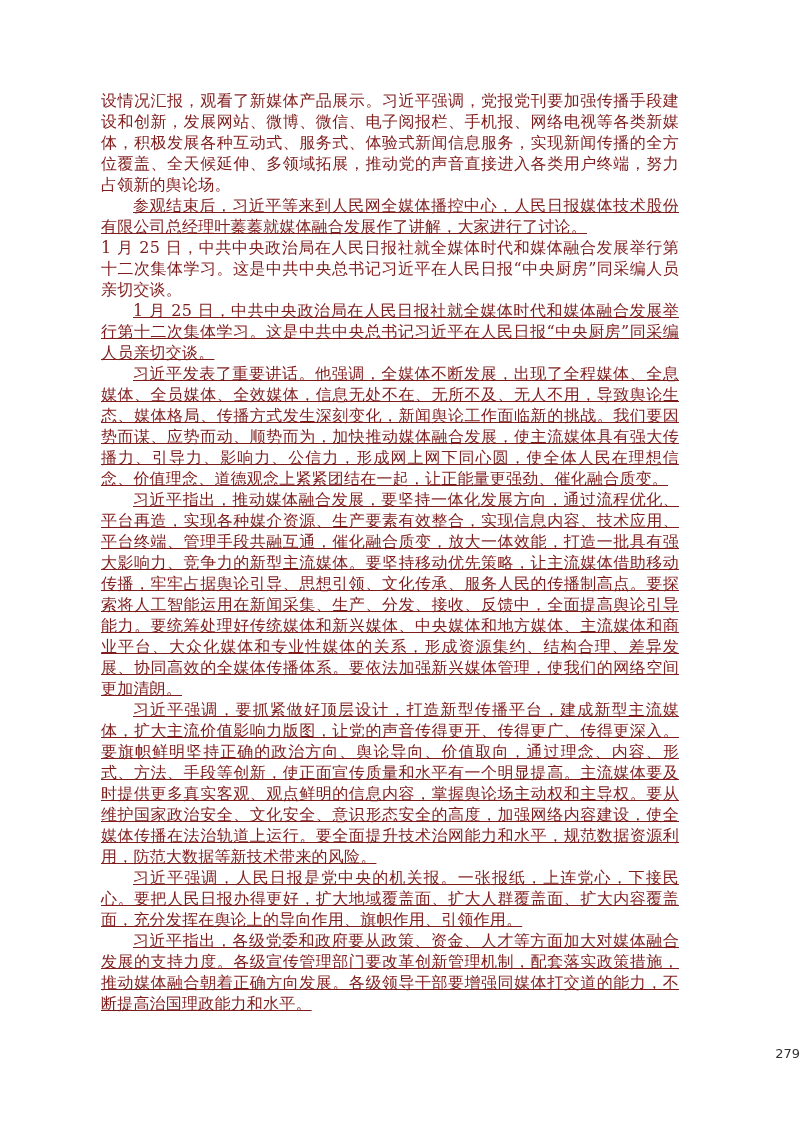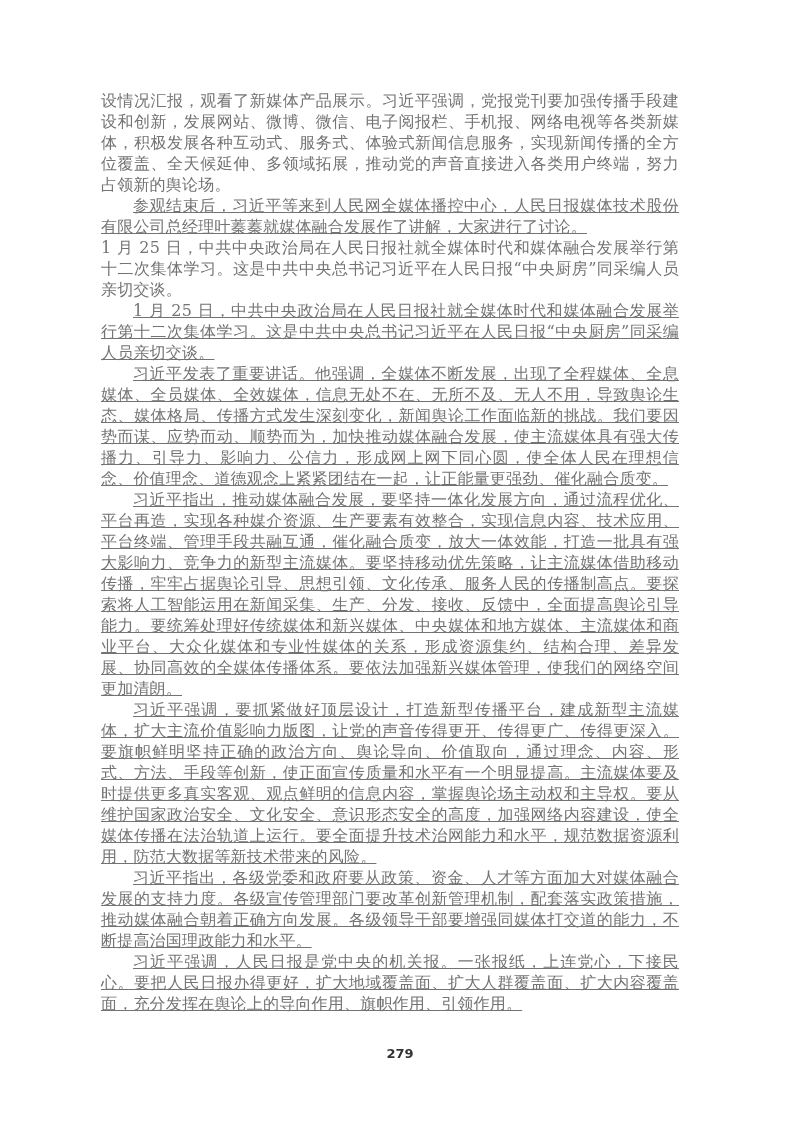--- a/index.html
+++ b/index.html
@@ -15,55 +15,54 @@
     overflow: hidden;
   }
   .text-block {
     position: absolute;
     left: 101px;
     top: 90px;
     width: 578px;
     font-family: "DejaVu Serif", "Liberation Serif", serif;
     font-size: 16px;
     line-height: 21px;
-    color: #737373;
+    color: #7f1d1d;
     text-align: justify;
     letter-spacing: 0.2px;
   }
   .text-block p {
     margin: 0;
     padding: 0;
     text-indent: 0;
   }
   .text-block p.indent {
     text-indent: 2em;
     text-decoration: underline;
   }
   .page-footer {
     position: absolute;
     left: 0;
     top: 1046px;
     width: 100%;
-    text-align: center;
+    text-align: right;
     font-family: "DejaVu Sans", "Liberation Sans", sans-serif;
     font-size: 13px;
     line-height: 16px;
     color: #333333;
-    font-weight: bold;
   }
 </style>
 </head>
 <body>
 
 <div class="page">
   <div class="text-block">
     <p>设情况汇报，观看了新媒体产品展示。习近平强调，党报党刊要加强传播手段建设和创新，发展网站、微博、微信、电子阅报栏、手机报、网络电视等各类新媒体，积极发展各种互动式、服务式、体验式新闻信息服务，实现新闻传播的全方位覆盖、全天候延伸、多领域拓展，推动党的声音直接进入各类用户终端，努力占领新的舆论场。</p>
     <p class="indent">参观结束后，习近平等来到人民网全媒体播控中心，人民日报媒体技术股份有限公司总经理叶蓁蓁就媒体融合发展作了讲解，大家进行了讨论。</p>
     <p>1 月 25 日，中共中央政治局在人民日报社就全媒体时代和媒体融合发展举行第十二次集体学习。这是中共中央总书记习近平在人民日报“中央厨房”同采编人员亲切交谈。</p>
     <p class="indent">1 月 25 日，中共中央政治局在人民日报社就全媒体时代和媒体融合发展举行第十二次集体学习。这是中共中央总书记习近平在人民日报“中央厨房”同采编人员亲切交谈。</p>
     <p class="indent">习近平发表了重要讲话。他强调，全媒体不断发展，出现了全程媒体、全息媒体、全员媒体、全效媒体，信息无处不在、无所不及、无人不用，导致舆论生态、媒体格局、传播方式发生深刻变化，新闻舆论工作面临新的挑战。我们要因势而谋、应势而动、顺势而为，加快推动媒体融合发展，使主流媒体具有强大传播力、引导力、影响力、公信力，形成网上网下同心圆，使全体人民在理想信念、价值理念、道德观念上紧紧团结在一起，让正能量更强劲、催化融合质变。</p>
     <p class="indent">习近平指出，推动媒体融合发展，要坚持一体化发展方向，通过流程优化、平台再造，实现各种媒介资源、生产要素有效整合，实现信息内容、技术应用、平台终端、管理手段共融互通，催化融合质变，放大一体效能，打造一批具有强大影响力、竞争力的新型主流媒体。要坚持移动优先策略，让主流媒体借助移动传播，牢牢占据舆论引导、思想引领、文化传承、服务人民的传播制高点。要探索将人工智能运用在新闻采集、生产、分发、接收、反馈中，全面提高舆论引导能力。要统筹处理好传统媒体和新兴媒体、中央媒体和地方媒体、主流媒体和商业平台、大众化媒体和专业性媒体的关系，形成资源集约、结构合理、差异发展、协同高效的全媒体传播体系。要依法加强新兴媒体管理，使我们的网络空间更加清朗。</p>
     <p class="indent">习近平强调，要抓紧做好顶层设计，打造新型传播平台，建成新型主流媒体，扩大主流价值影响力版图，让党的声音传得更开、传得更广、传得更深入。要旗帜鲜明坚持正确的政治方向、舆论导向、价值取向，通过理念、内容、形式、方法、手段等创新，使正面宣传质量和水平有一个明显提高。主流媒体要及时提供更多真实客观、观点鲜明的信息内容，掌握舆论场主动权和主导权。要从维护国家政治安全、文化安全、意识形态安全的高度，加强网络内容建设，使全媒体传播在法治轨道上运行。要全面提升技术治网能力和水平，规范数据资源利用，防范大数据等新技术带来的风险。</p>
+    <p class="indent">习近平强调，人民日报是党中央的机关报。一张报纸，上连党心，下接民心。要把人民日报办得更好，扩大地域覆盖面、扩大人群覆盖面、扩大内容覆盖面，充分发挥在舆论上的导向作用、旗帜作用、引领作用。</p>
     <p class="indent">习近平指出，各级党委和政府要从政策、资金、人才等方面加大对媒体融合发展的支持力度。各级宣传管理部门要改革创新管理机制，配套落实政策措施，推动媒体融合朝着正确方向发展。各级领导干部要增强同媒体打交道的能力，不断提高治国理政能力和水平。</p>
-    <p class="indent">习近平强调，人民日报是党中央的机关报。一张报纸，上连党心，下接民心。要把人民日报办得更好，扩大地域覆盖面、扩大人群覆盖面、扩大内容覆盖面，充分发挥在舆论上的导向作用、旗帜作用、引领作用。</p>
   </div>
   <div class="page-footer">279</div>
 </div>
 
 </body></html>

